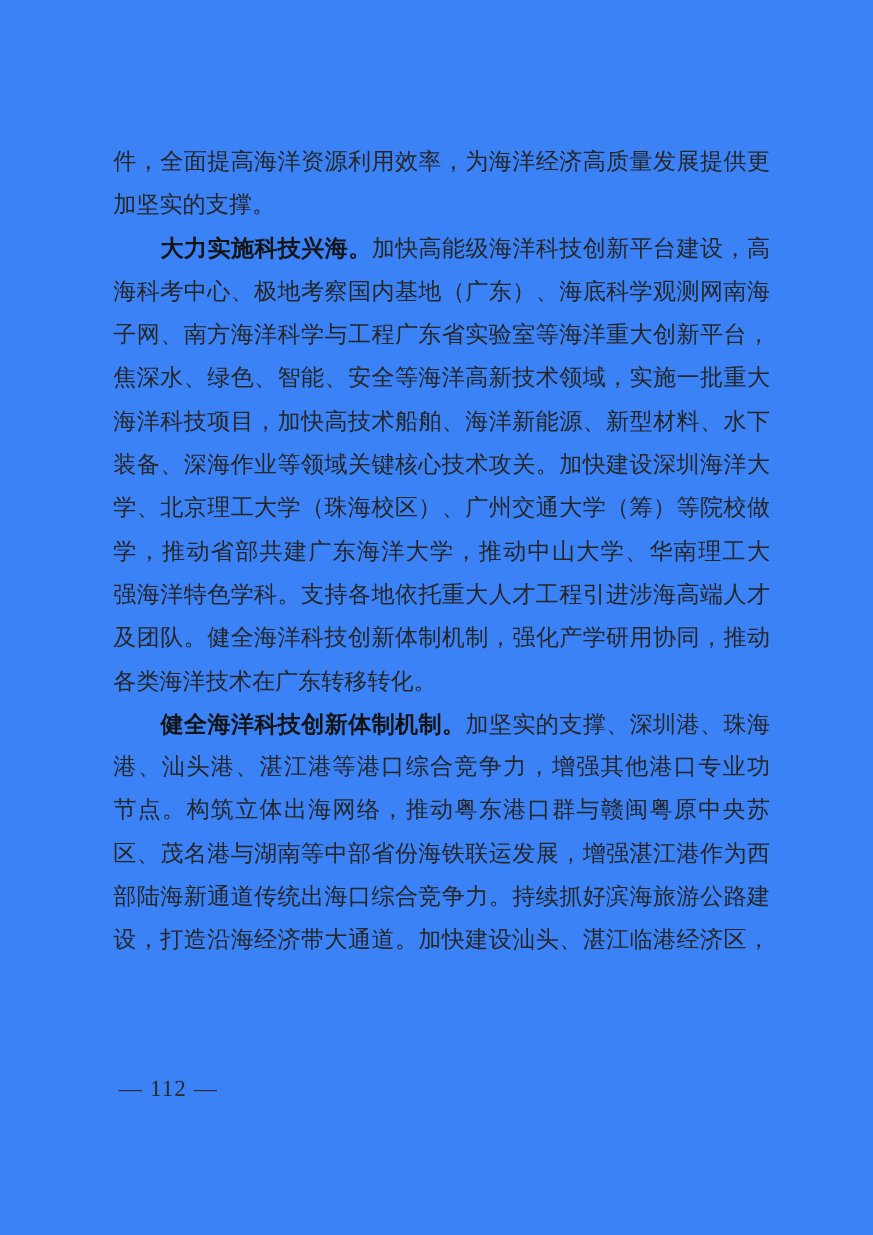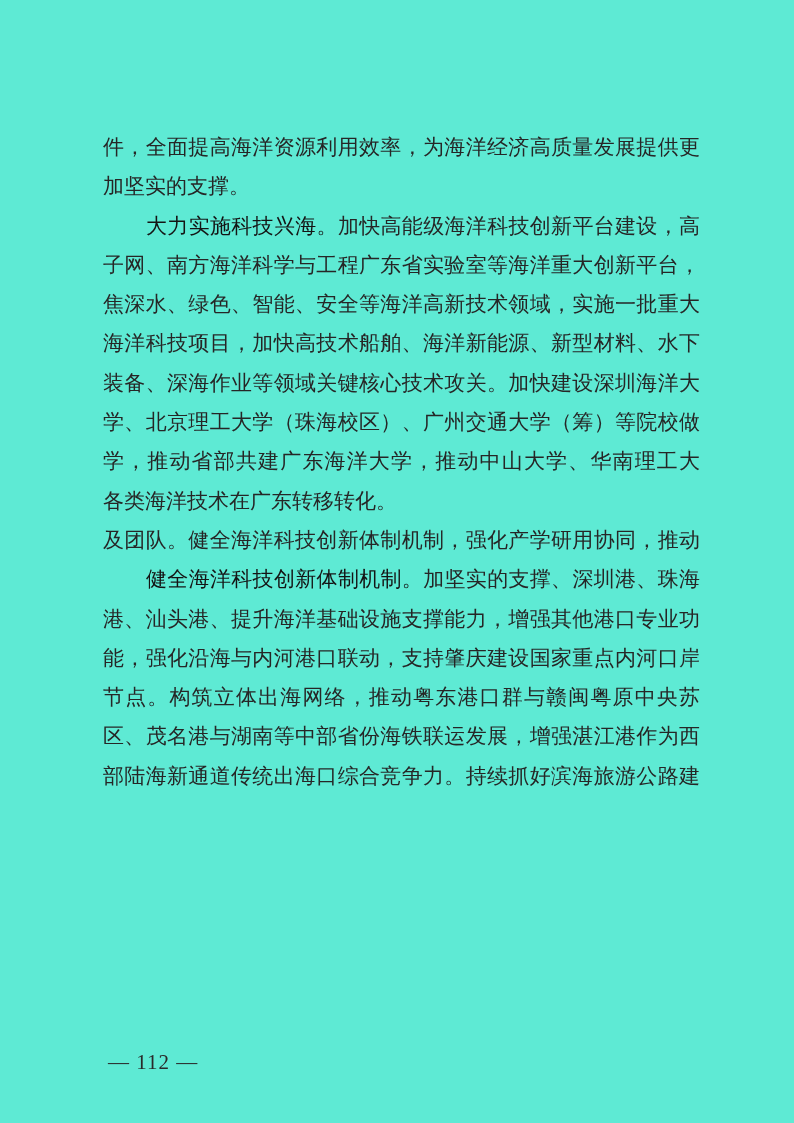--- a/index.html
+++ b/index.html
@@ -4,21 +4,21 @@
 <style>
   html, body {
     margin: 0;
     padding: 0;
     background: #ffffff;
   }
   .page {
     position: relative;
     width: 794px;
     height: 1123px;
-    background: #5eead4;
+    background: #3b82f6;
     overflow: hidden;
     font-family: "Liberation Serif", "DejaVu Serif", serif;
     color: #1e1e1e;
   }
   .text-block {
     position: absolute;
     left: 103px;
     top: 128px;
     width: 597px;
   }
@@ -31,50 +31,52 @@
     color: #262626;
   }
   .line.indent {
     padding-left: 43px;
   }
   .line.justify {
     text-align: justify;
     text-align-last: justify;
   }
   .line .bold {
-    font-weight: normal;
+    font-weight: bold;
     color: #141414;
   }
   .page-number {
     position: absolute;
     left: 108px;
-    top: 1048px;
+    top: 975px;
     font-size: 21px;
     line-height: 28px;
     letter-spacing: 1px;
     color: #2a2a2a;
   }
 </style>
 </head>
 <body>
 
 <div class="page">
   <div class="text-block">
       <div class="line justify"><span>件，全面提高海洋资源利用效率，为海洋经济高质量发展提供更</span></div>
       <div class="line"><span>加坚实的支撑。</span></div>
       <div class="line indent justify"><span class="bold">大力实施科技兴海。</span><span>加快高能级海洋科技创新平台建设，高</span></div>
+      <div class="line justify"><span>海科考中心、极地考察国内基地（广东）、海底科学观测网南海</span></div>
       <div class="line justify"><span>子网、南方海洋科学与工程广东省实验室等海洋重大创新平台，</span></div>
       <div class="line justify"><span>焦深水、绿色、智能、安全等海洋高新技术领域，实施一批重大</span></div>
       <div class="line justify"><span>海洋科技项目，加快高技术船舶、海洋新能源、新型材料、水下</span></div>
       <div class="line justify"><span>装备、深海作业等领域关键核心技术攻关。加快建设深圳海洋大</span></div>
       <div class="line justify"><span>学、北京理工大学（珠海校区）、广州交通大学（筹）等院校做</span></div>
       <div class="line justify"><span>学，推动省部共建广东海洋大学，推动中山大学、华南理工大</span></div>
+      <div class="line justify"><span>强海洋特色学科。支持各地依托重大人才工程引进涉海高端人才</span></div>
+      <div class="line justify"><span>及团队。健全海洋科技创新体制机制，强化产学研用协同，推动</span></div>
       <div class="line"><span>各类海洋技术在广东转移转化。</span></div>
-      <div class="line justify"><span>及团队。健全海洋科技创新体制机制，强化产学研用协同，推动</span></div>
       <div class="line indent justify"><span class="bold">健全海洋科技创新体制机制。</span><span>加坚实的支撑、深圳港、珠海</span></div>
-      <div class="line justify"><span>港、汕头港、提升海洋基础设施支撑能力，增强其他港口专业功</span></div>
-      <div class="line justify"><span>能，强化沿海与内河港口联动，支持肇庆建设国家重点内河口岸</span></div>
+      <div class="line justify"><span>港、汕头港、湛江港等港口综合竞争力，增强其他港口专业功</span></div>
       <div class="line justify"><span>节点。构筑立体出海网络，推动粤东港口群与赣闽粤原中央苏</span></div>
       <div class="line justify"><span>区、茂名港与湖南等中部省份海铁联运发展，增强湛江港作为西</span></div>
       <div class="line justify"><span>部陆海新通道传统出海口综合竞争力。持续抓好滨海旅游公路建</span></div>
+      <div class="line justify"><span>设，打造沿海经济带大通道。加快建设汕头、湛江临港经济区，</span></div>
     </div>
   <div class="page-number">— 112 —</div>
 </div>
 
 </body></html>

